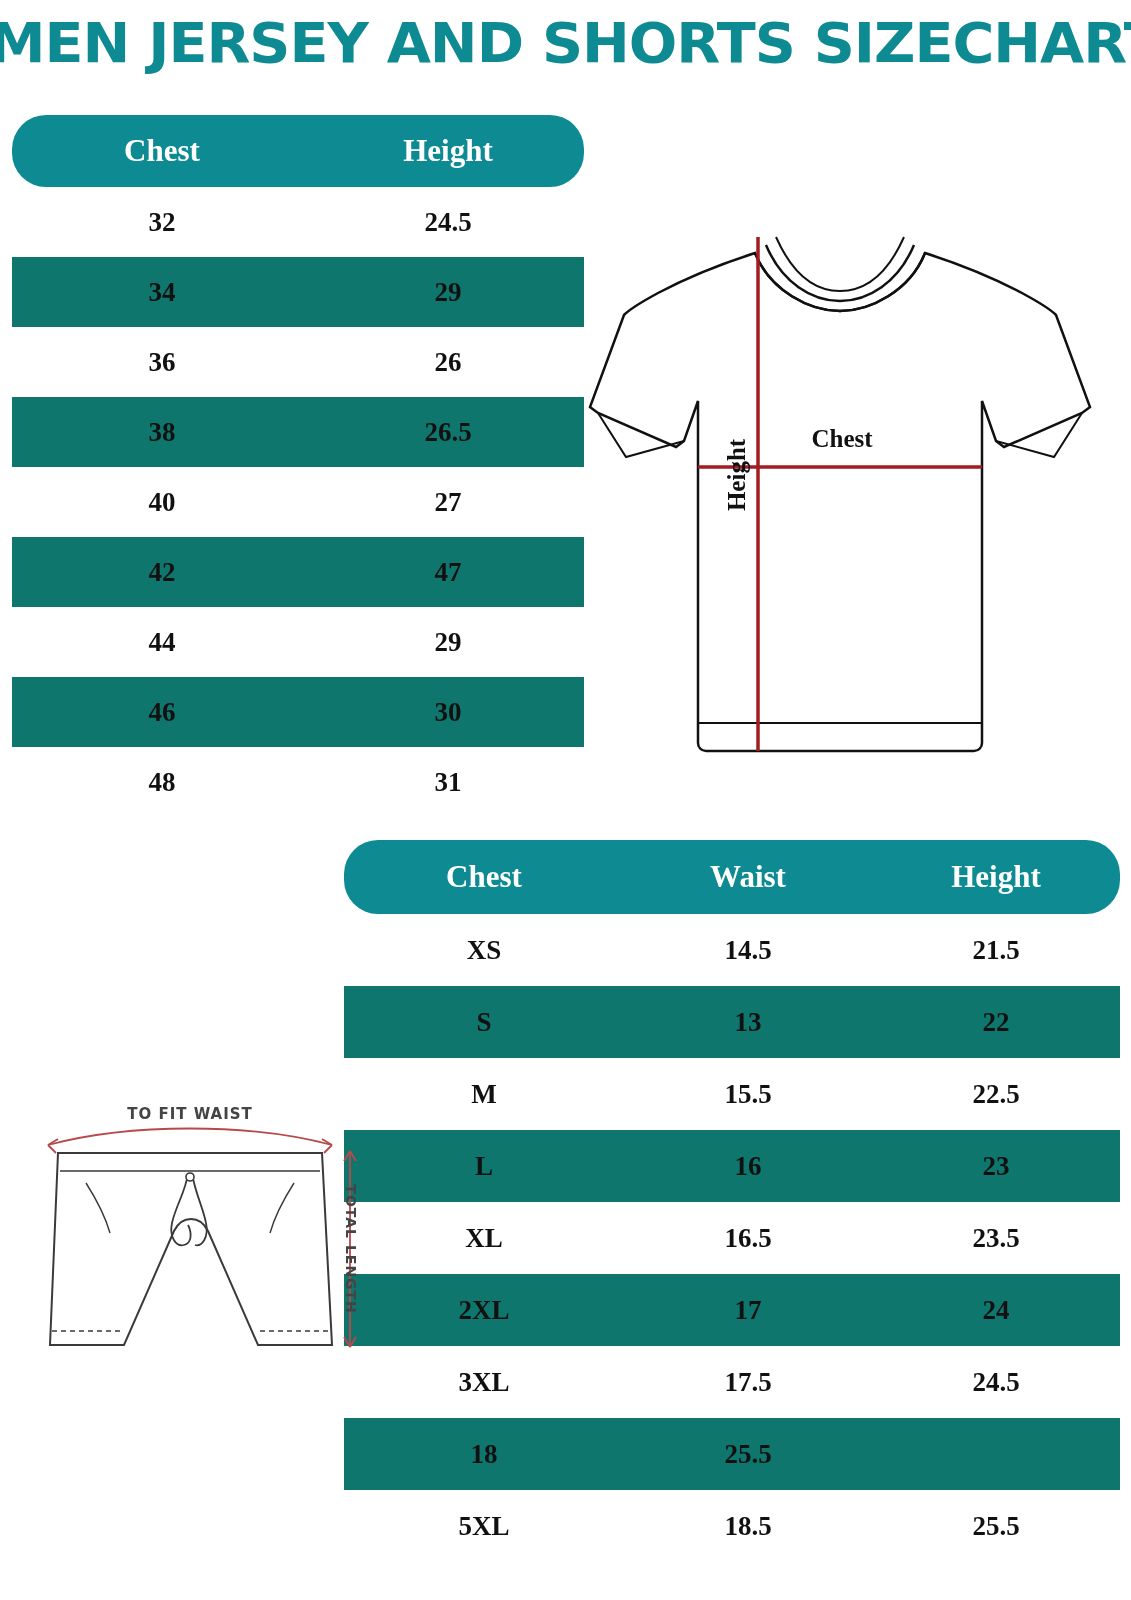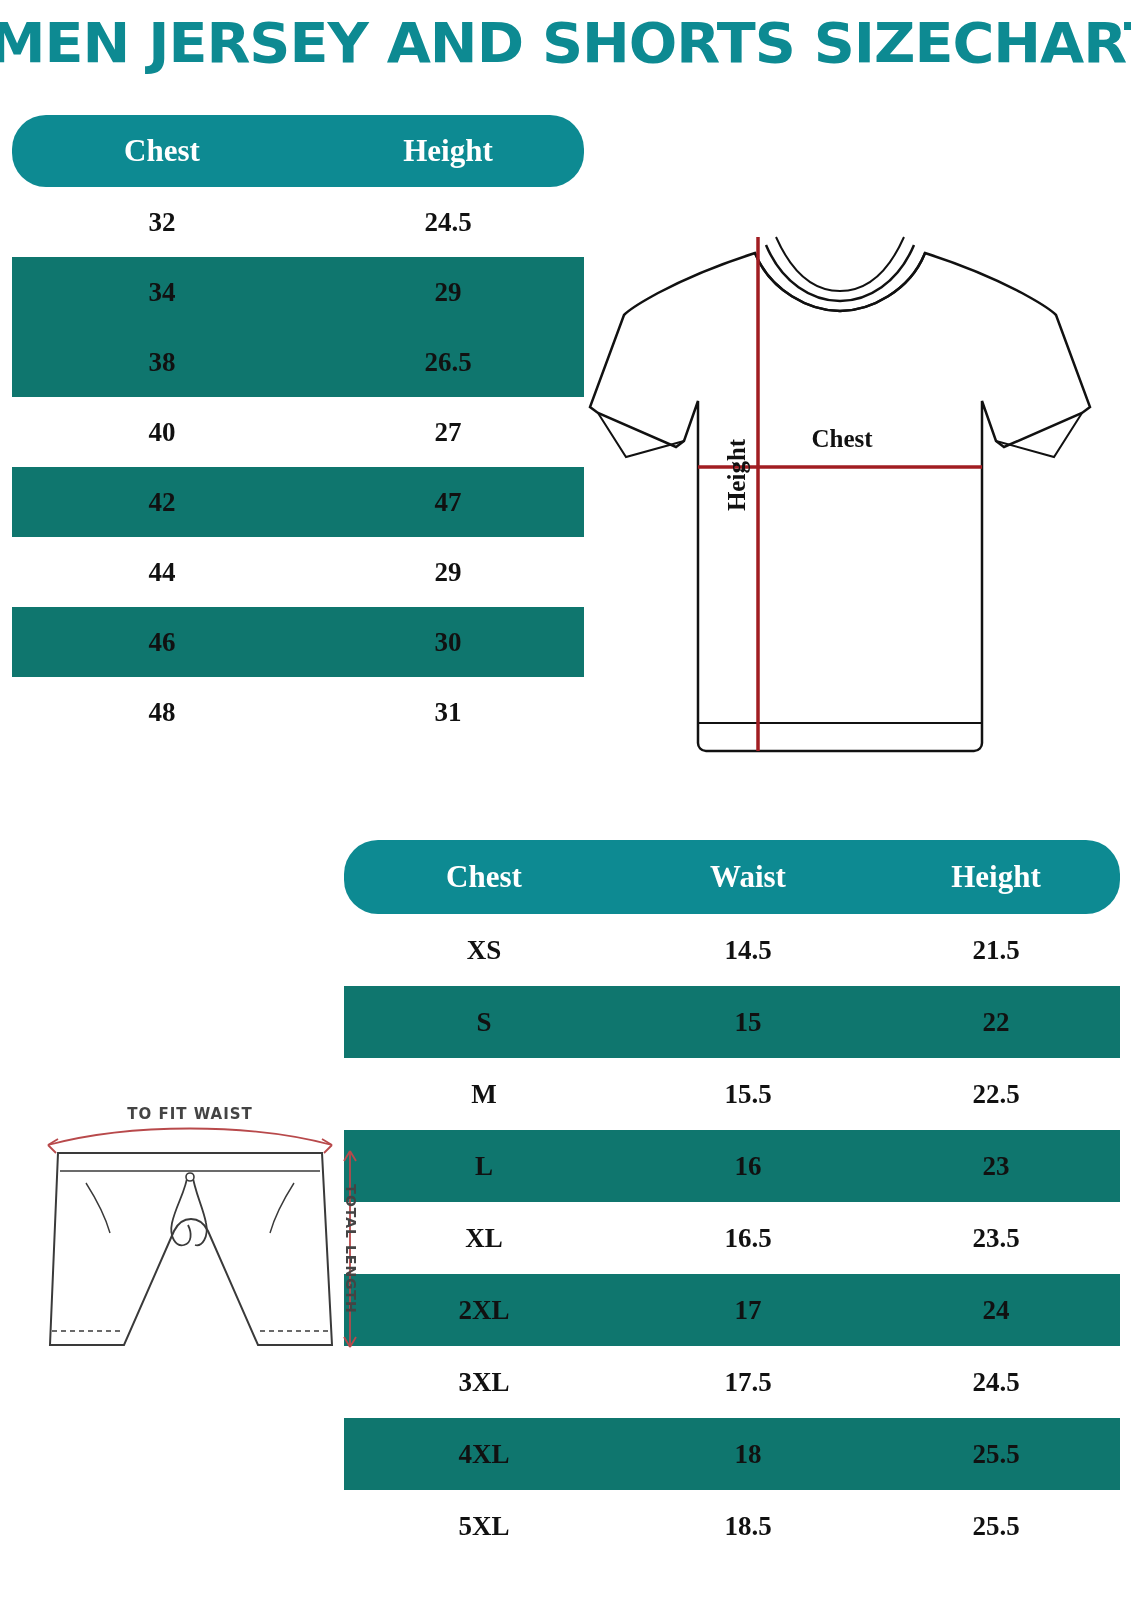--- a/index.html
+++ b/index.html
@@ -133,20 +133,24 @@
     </div>
 
     <div class="row">
       <div class="td">32</div>
       <div class="td">24.5</div>
     </div>
     <div class="row alt">
       <div class="td">34</div>
       <div class="td">29</div>
     </div>
+    <div class="row">
+      <div class="td">36</div>
+      <div class="td">26</div>
+    </div>
     <div class="row alt">
       <div class="td">38</div>
       <div class="td">26.5</div>
     </div>
     <div class="row">
       <div class="td">40</div>
       <div class="td">27</div>
     </div>
     <div class="row alt">
       <div class="td">42</div>
@@ -200,21 +204,21 @@
       <div class="th">Height</div>
     </div>
 
     <div class="row">
       <div class="td">XS</div>
       <div class="td">14.5</div>
       <div class="td">21.5</div>
     </div>
     <div class="row alt">
       <div class="td">S</div>
-      <div class="td">15</div>
+      <div class="td">13</div>
       <div class="td">22</div>
     </div>
     <div class="row">
       <div class="td">M</div>
       <div class="td">15.5</div>
       <div class="td">22.5</div>
     </div>
     <div class="row alt">
       <div class="td">L</div>
       <div class="td">16</div>
@@ -229,21 +233,20 @@
       <div class="td">2XL</div>
       <div class="td">17</div>
       <div class="td">24</div>
     </div>
     <div class="row">
       <div class="td">3XL</div>
       <div class="td">17.5</div>
       <div class="td">24.5</div>
     </div>
     <div class="row alt">
-      <div class="td">4XL</div>
       <div class="td">18</div>
       <div class="td">25.5</div>
     </div>
     <div class="row">
       <div class="td">5XL</div>
       <div class="td">18.5</div>
       <div class="td">25.5</div>
     </div>
   </div>
 

